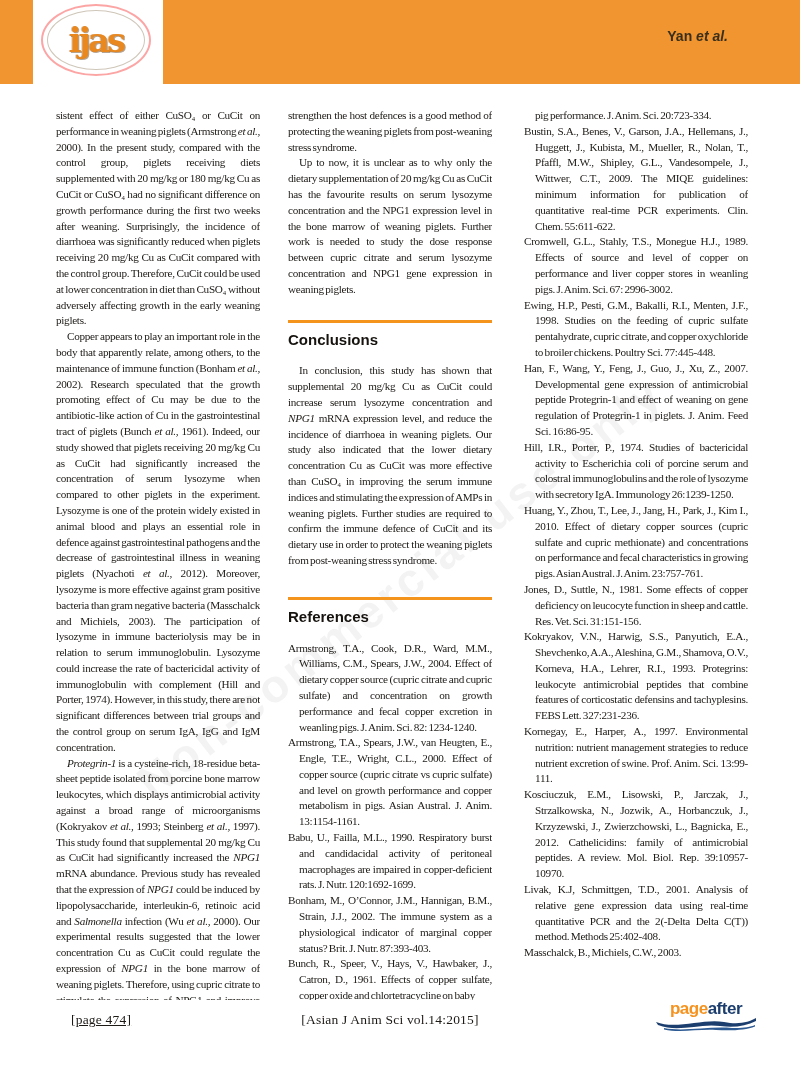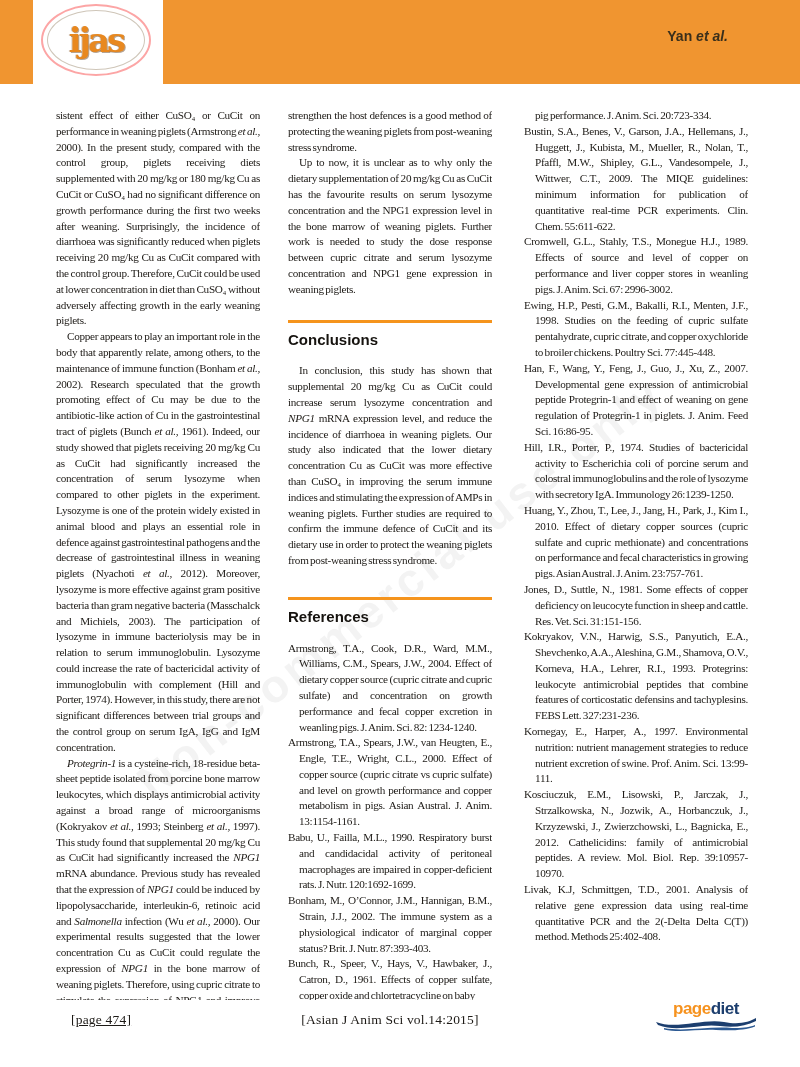--- a/index.html
+++ b/index.html
@@ -115,25 +115,26 @@
     <div class="ref">Cromwell, G.L., Stahly, T.S., Monegue H.J., 1989. Effects of source and level of copper on performance and liver copper stores in weanling pigs. J. Anim. Sci. 67: 2996-3002.</div>
     <div class="ref">Ewing, H.P., Pesti, G.M., Bakalli, R.I., Menten, J.F., 1998. Studies on the feeding of cupric sulfate pentahydrate, cupric citrate, and copper oxychloride to broiler chickens. Poultry Sci. 77:445-448.</div>
     <div class="ref">Han, F., Wang, Y., Feng, J., Guo, J., Xu, Z., 2007. Developmental gene expression of antimicrobial peptide Protegrin-1 and effect of weaning on gene regulation of Protegrin-1 in piglets. J. Anim. Feed Sci. 16:86-95.</div>
     <div class="ref">Hill, I.R., Porter, P., 1974. Studies of bactericidal activity to Escherichia coli of porcine serum and colostral immunoglobulins and the role of lysozyme with secretory IgA. Immunology 26:1239-1250.</div>
     <div class="ref">Huang, Y., Zhou, T., Lee, J., Jang, H., Park, J., Kim I., 2010. Effect of dietary copper sources (cupric sulfate and cupric methionate) and concentrations on performance and fecal characteristics in growing pigs. Asian Austral. J. Anim. 23:757-761.</div>
     <div class="ref">Jones, D., Suttle, N., 1981. Some effects of copper deficiency on leucocyte function in sheep and cattle. Res. Vet. Sci. 31:151-156.</div>
     <div class="ref">Kokryakov, V.N., Harwig, S.S., Panyutich, E.A., Shevchenko, A.A., Aleshina, G.M., Shamova, O.V., Korneva, H.A., Lehrer, R.I., 1993. Protegrins: leukocyte antimicrobial peptides that combine features of corticostatic defensins and tachyplesins. FEBS Lett. 327:231-236.</div>
     <div class="ref">Kornegay, E., Harper, A., 1997. Environmental nutrition: nutrient management strategies to reduce nutrient excretion of swine. Prof. Anim. Sci. 13:99-111.</div>
     <div class="ref">Kosciuczuk, E.M., Lisowski, P., Jarczak, J., Strzalkowska, N., Jozwik, A., Horbanczuk, J., Krzyzewski, J., Zwierzchowski, L., Bagnicka, E., 2012. Cathelicidins: family of antimicrobial peptides. A review. Mol. Biol. Rep. 39:10957-10970.</div>
     <div class="ref">Livak, K.J, Schmittgen, T.D., 2001. Analysis of relative gene expression data using real-time quantitative PCR and the 2(-Delta Delta C(T)) method. Methods 25:402-408.</div>
+    <div class="ref">Masschalck, B., Michiels, C.W., 2003.</div>
   </div>
 
   <div class="footer-left">[page 474]</div>
   <div class="footer-center">[Asian J Anim Sci vol.14:2015]</div>
   <div class="pp-logo">
-    <span class="pp-text"><span class="pp-page">page</span><span class="pp-press">diet</span></span>
+    <span class="pp-text"><span class="pp-page">page</span><span class="pp-press">after</span></span>
     <svg class="pp-wave" width="104" height="16" viewBox="0 0 104 16">
       <path d="M2 6 C 22 14, 50 2, 70 6 C 85 9, 95 6, 102 2 L 102 5 C 92 10, 80 12, 66 10 C 45 7, 25 17, 4 9 Z" fill="#1C3E6E"></path>
       <path d="M10 12 C 30 16, 55 10, 78 12 C 88 12.5, 96 11, 101 9 L 101 10.5 C 92 14, 78 15, 62 14 C 44 13, 26 17, 10 13.5 Z" fill="#2D5A93"></path>
     </svg>
   </div>
 
 </div>
 
 </body></html>

